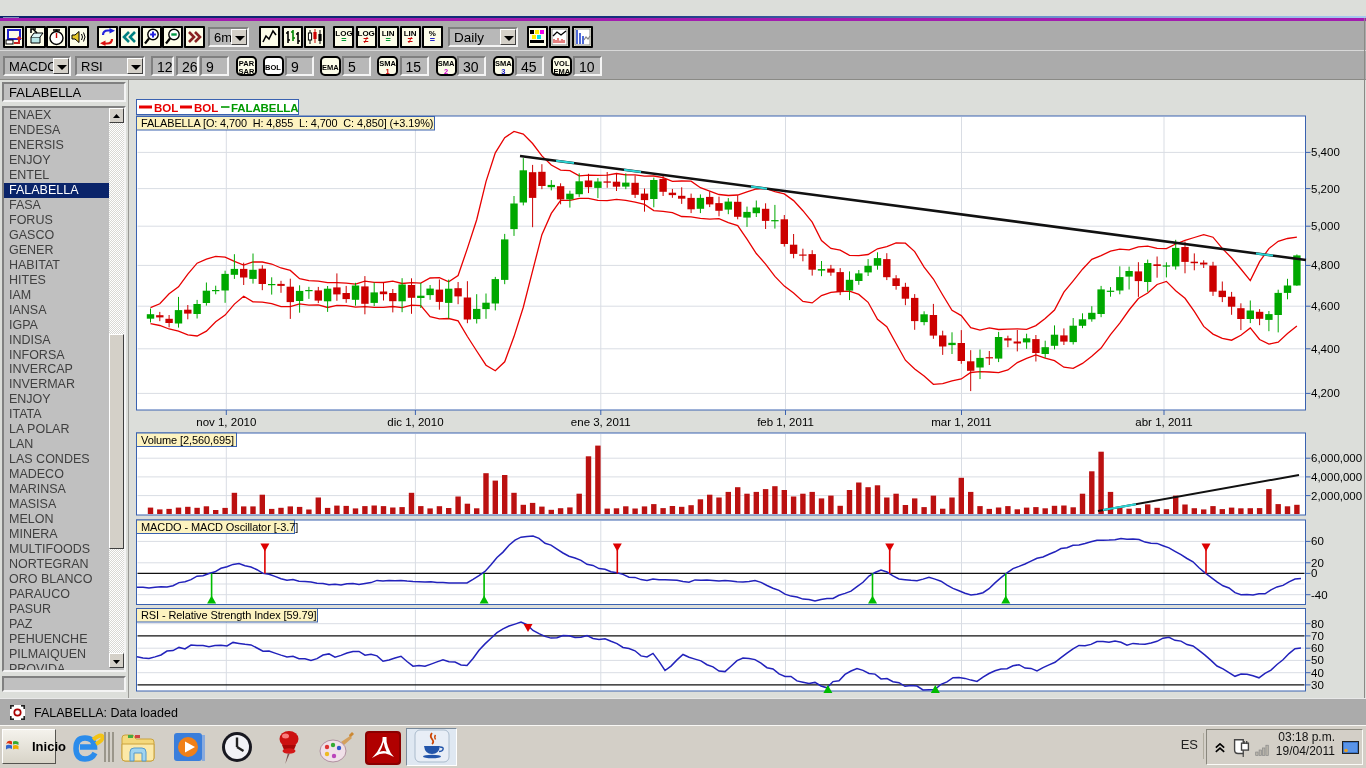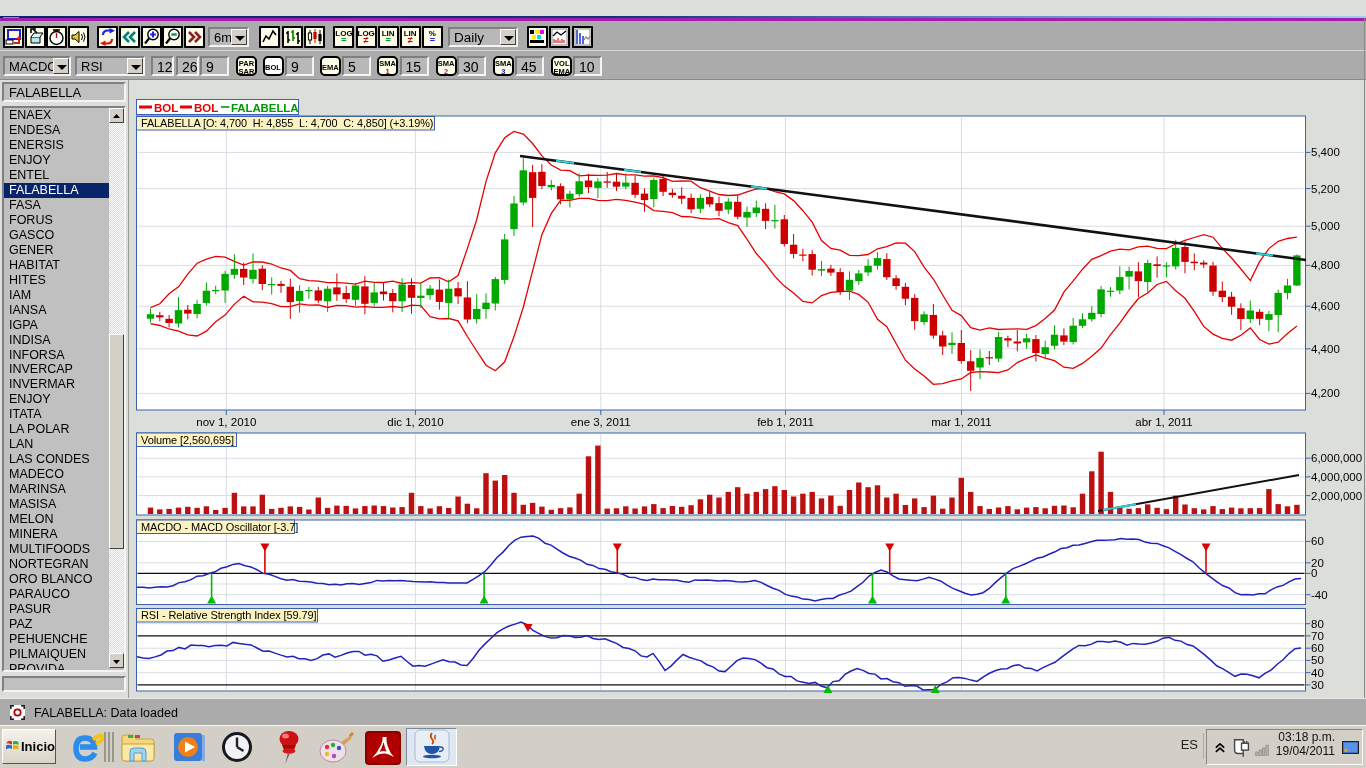--- a/index.html
+++ b/index.html
@@ -49,21 +49,21 @@
 
 
 #sidebar { left:2px; top:80px; width:126px; height:618px; background:#dcdeda; }
 #symbox { position:absolute; left:0px; top:2px; width:124px; height:20px; background:#c0c0c0;
   border-top:2px solid #808080; border-left:2px solid #808080;
   border-bottom:2px solid #f4f4f4; border-right:2px solid #f4f4f4;
   font-size:13px; padding:1px 0 0 5px; color:#000; }
 #list { position:absolute; left:0px; top:26px; width:124px; height:566px; background:#c0c0c0;
   border-top:2px solid #808080; border-left:2px solid #808080;
   border-bottom:2px solid #f4f4f4; border-right:2px solid #f4f4f4; overflow:hidden; }
-#list .it { height:14.97px; font-size:12.5px; padding-left:5px; color:#000000; white-space:nowrap; }
+#list .it { height:14.97px; font-size:12.5px; padding-left:5px; color:#404040; white-space:nowrap; }
 #list .sel { background:#0a246a; color:#fff; }
 #sb { position:absolute; right:0px; top:0px; width:15px; height:560px;
   background:#efefeb;
   background-image:conic-gradient(#fff 0 25%,#d8d8d4 0 50%,#fff 0 75%,#d8d8d4 0);
   background-size:2px 2px; }
 .sbtn { position:absolute; left:0; width:15px; height:15px; background:#d4d0c8;
   border-top:1px solid #fff; border-left:1px solid #fff;
   border-right:1px solid #404040; border-bottom:1px solid #404040; }
 #sb-up { top:0; } #sb-dn { bottom:0; }
 #sb-thumb { position:absolute; left:0; top:226px; width:15px; height:215px; background:#d4d0c8;
@@ -84,21 +84,21 @@
 #statustext { left:34px; top:7px; }
 
 
 #taskbar { left:0; top:725px; width:1366px; height:43px; background:#d3cfc7;
   border-top:1px solid #f8f7f4; }
 #inicio { position:absolute; left:2px; top:3px; width:54px; height:35px;
   background:linear-gradient(#f4f2ec,#d8d4c8);
   border-top:1px solid #fff; border-left:1px solid #fff;
   border-right:1px solid #55544f; border-bottom:1px solid #55544f;
   font-size:13.5px; font-weight:bold; color:#000; }
-#inicio span { position:absolute; left:18px; top:9px; font-size:13px; }
+#inicio span { position:absolute; left:29px; top:9px; font-size:13px; }
 .qico { position:absolute; top:4px; }
 #tray { position:absolute; right:3px; top:3px; width:157px; height:36px;
   border:1px solid #b8b4a8; border-top-color:#8a887e; border-left-color:#8a887e;
   border-bottom-color:#fbfaf7; border-right-color:#fbfaf7; }
 #es { position:absolute; right:168px; top:11px; font-size:13px; color:#222; }
 #essep { position:absolute; right:162px; top:7px; width:1px; height:26px; background:#b0ac9f; }
 #clock { position:absolute; right:31px; top:5px; font-size:12px; color:#111; text-align:right; line-height:13.5px; }
 </style>
 </head>
 <body>

